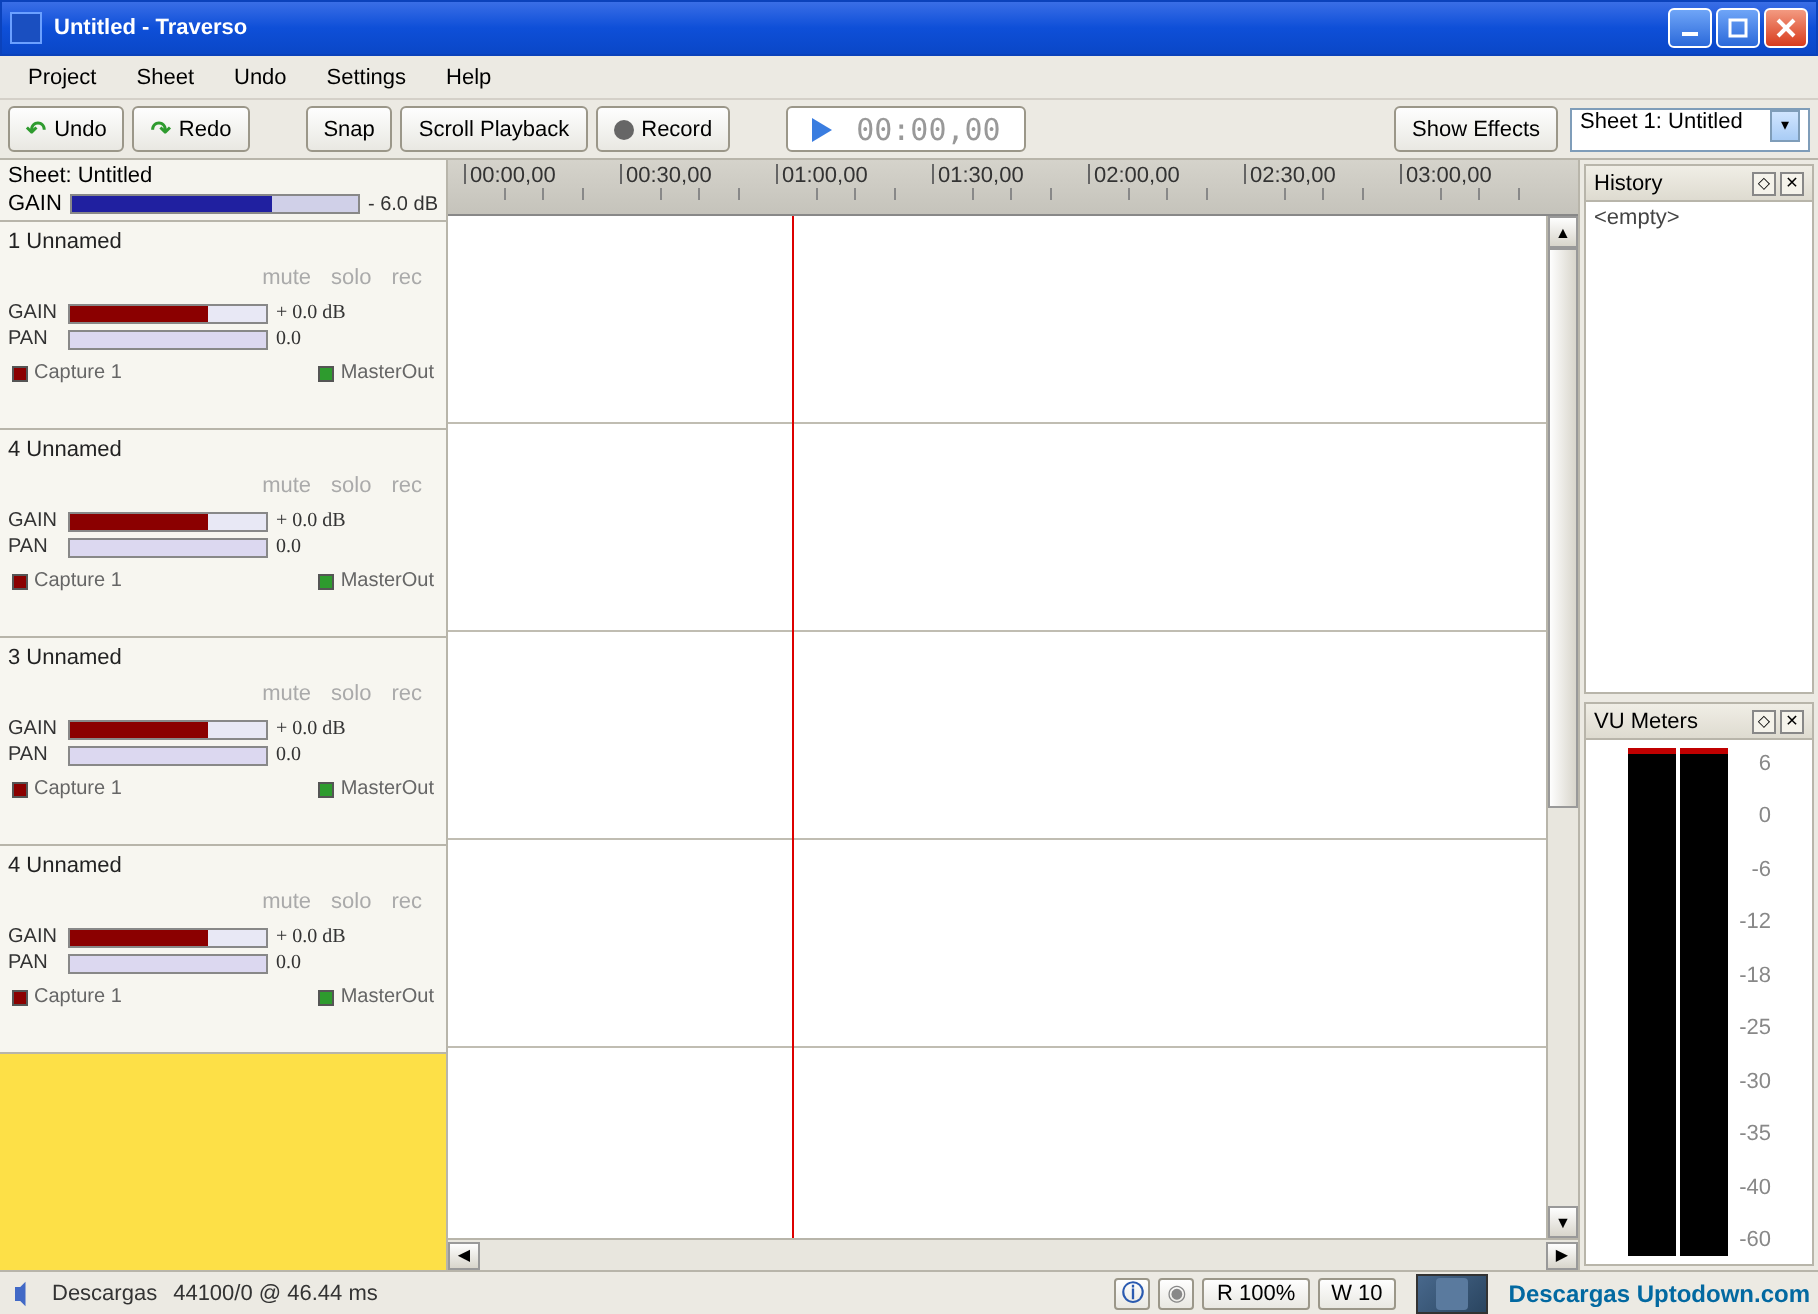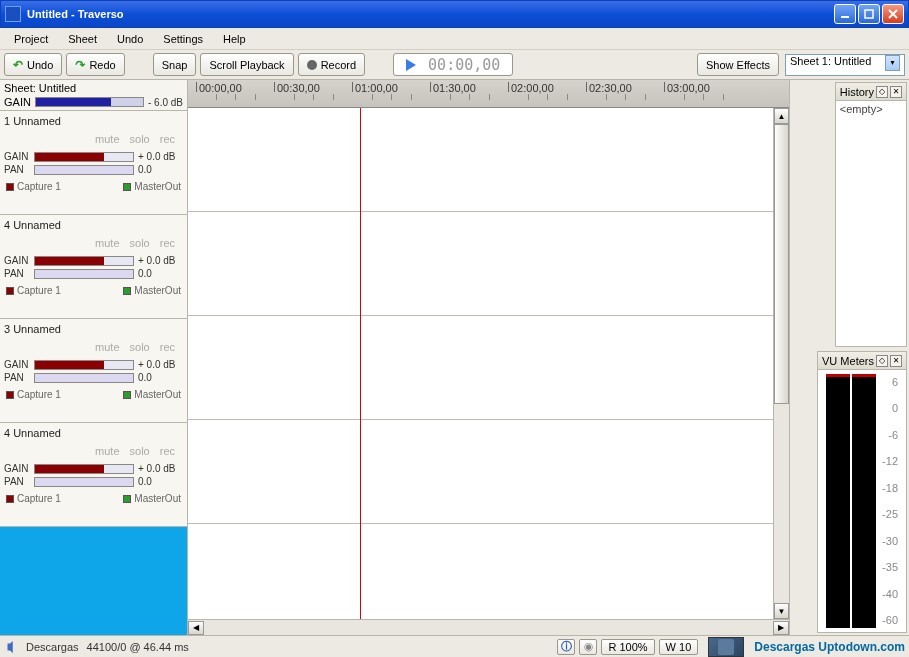--- a/index.html
+++ b/index.html
@@ -26,41 +26,41 @@
 .tb-spacer { width: 20px; }
 .playback-display { height: 23px; padding: 0 12px; background: #fff; border: 1px solid #9b9789; display: flex; align-items: center; gap: 12px; border-radius: 3px; }
 .play-tri { width: 0; height: 0; border-left: 10px solid #3a7de0; border-top: 6px solid transparent; border-bottom: 6px solid transparent; }
 .time-text { font-family: monospace; font-size: 15px; color: #999; }
 .tb-right { margin-left: auto; display: flex; gap: 6px; align-items: center; }
 .sheet-select { height: 22px; width: 120px; background: #fff; border: 1px solid #7f9db9; padding: 0 4px; display: flex; justify-content: space-between; }
 .sheet-select .chev { width: 15px; height: 16px; background: linear-gradient(to bottom,#d0e5ff,#a9ccf5); border: 1px solid #7f9db9; display: flex; align-items: center; justify-content: center; font-size: 8px; }
 
 
 .main-area { display: flex; height: 555px; }
-.left-col { width: 188px; background: #0ea5e9; border-right: 1px solid #b8b5aa; overflow-y: auto; }
+.left-col { width: 224px; background: #fde047; border-right: 1px solid #b8b5aa; overflow-y: auto; }
 .center-col { flex: 1; background: #fff; position: relative; display: flex; flex-direction: column; }
-.right-col { width: 120px; background: #eceae3; display: flex; flex-direction: column; border-left: 1px solid #b8b5aa; align-items: flex-end; }
+.right-col { width: 120px; background: #eceae3; display: flex; flex-direction: column; border-left: 1px solid #b8b5aa; }
 
 
 .sheet-header { padding: 2px 4px; border-bottom: 1px solid #b8b5aa; background: #f5f4ee; }
 .sheet-gain-row { display: flex; align-items: center; gap: 4px; margin-top: 2px; }
 .gain-slider { flex: 1; height: 10px; background: #d0d0e8; border: 1px solid #888; position: relative; }
 .gain-slider .fill { height: 100%; background: #2020a0; width: 70%; }
 .db-text { font-size: 10px; color: #333; white-space: nowrap; }
 
 
 .track-panel { border-bottom: 1px solid #b8b5aa; padding: 4px; height: 104px; background: #f7f6f0; }
 .track-title { font-weight: normal; color: #222; margin-bottom: 6px; }
 .msr-row { display: flex; justify-content: flex-end; gap: 10px; margin-bottom: 6px; font-size: 9px; color: #aaa; padding-right: 8px; }
 .param-row { display: flex; align-items: center; gap: 4px; margin-bottom: 2px; }
 .param-label { width: 26px; font-size: 10px; color: #333; }
 .param-bar { width: 100px; height: 10px; border: 1px solid #888; background: #e8e8f5; position: relative; }
 .param-bar .red-fill { height: 100%; background: #8b0000; width: 70%; }
 .param-bar .pan-fill { height: 100%; background: #dcd8f0; width: 100%; }
-.param-val { font-size: 10px; color: #333; }
+.param-val { font-size: 10px; color: #333; font-family: Liberation Serif, serif; }
 .io-row { display: flex; justify-content: space-between; margin-top: 6px; padding: 0 2px; }
 .io-item { display: flex; align-items: center; gap: 3px; font-size: 10px; color: #666; }
 .io-in { width: 8px; height: 8px; background: #8b0000; border: 1px solid #555; }
 .io-out { width: 8px; height: 8px; background: #2e9b2e; border: 1px solid #555; }
 
 
 .ruler { height: 28px; background: linear-gradient(to bottom,#d5d3cb,#c5c3bb); border-bottom: 1px solid #888; display: flex; position: relative; font-size: 9px; color: #333; }
 .ruler .tick { position: absolute; top: 2px; border-left: 1px solid #666; height: 10px; padding-left: 2px; }
 .ruler .subtick { position: absolute; top: 14px; height: 6px; border-left: 1px solid #888; }
 .tracks-area { flex: 1; position: relative; background: #fff; overflow: hidden; }

